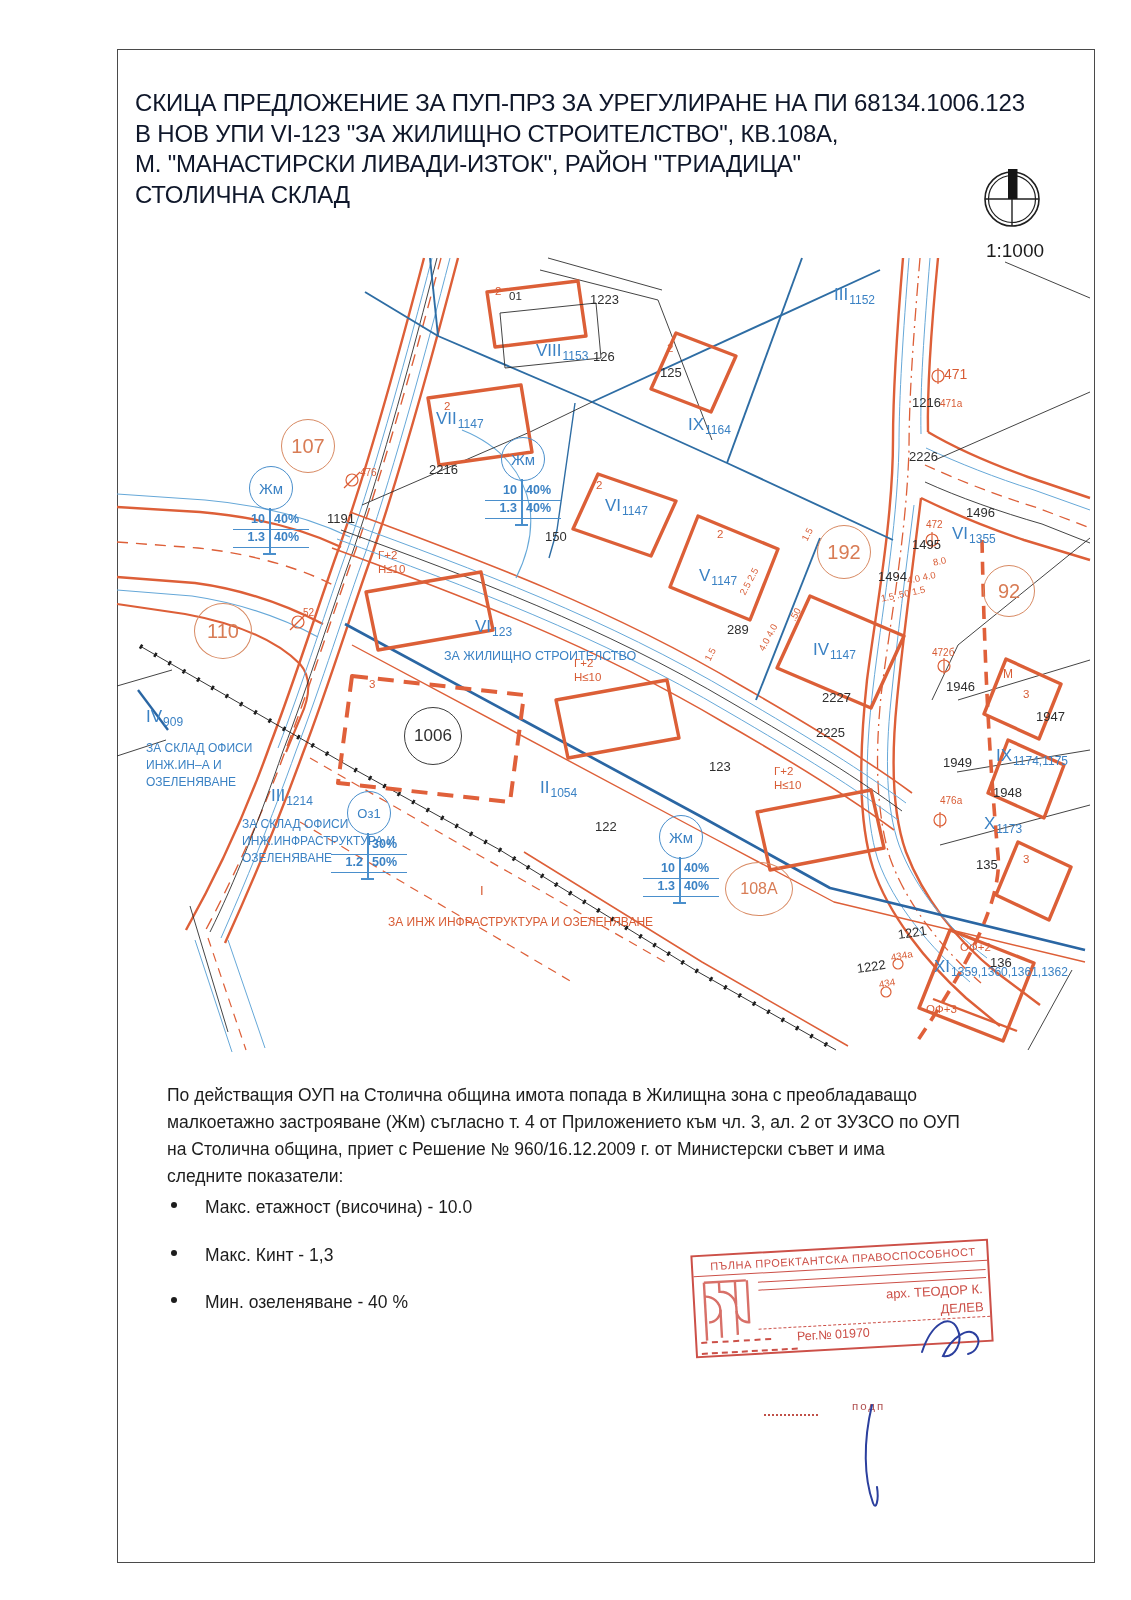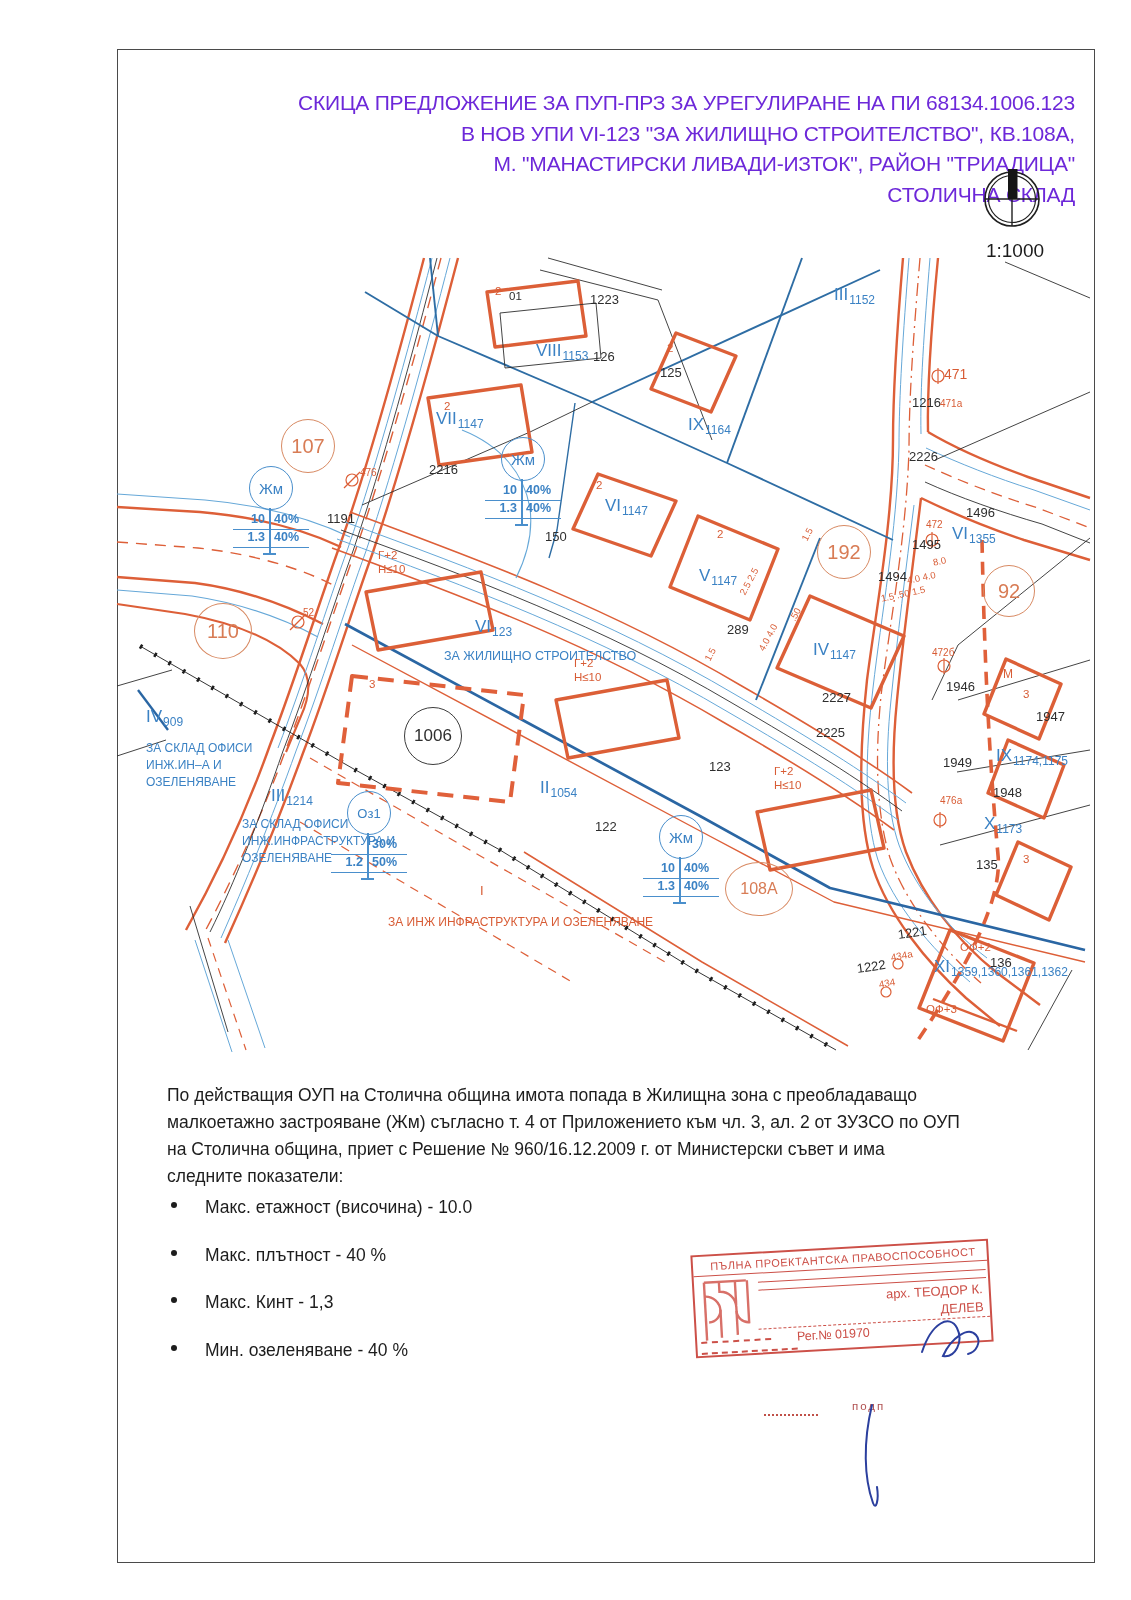--- a/index.html
+++ b/index.html
@@ -1,21 +1,21 @@
 <!DOCTYPE html>
 <html><head>
 <meta charset="utf-8">
 <style>
   html,body{margin:0;padding:0;background:#ffffff;}
   body{width:1131px;height:1600px;position:relative;overflow:hidden;
        font-family:"Liberation Sans",sans-serif;}
   .frame{position:absolute;left:117px;top:49px;width:976px;height:1512px;
          border:1.6px solid #4a4a4a;}
-  .title{position:absolute;left:135px;top:88px;width:940px;text-align:right;
-         font-size:21px;line-height:30.5px;color:#6d28d9;letter-spacing:-0.2px;}
+  .title{position:absolute;left:135px;top:88px;width:940px;text-align:left;
+         font-size:24px;line-height:30.5px;color:#0f172a;letter-spacing:-0.2px;}
   .compass{position:absolute;left:980px;top:166px;width:64px;height:64px;}
   .scale{position:absolute;left:975px;top:240px;width:80px;text-align:center;
          font-size:19px;color:#1c1c1c;}
   #map-svg,#sig-svg{position:absolute;left:0;top:0;}
   #labels{position:absolute;left:0;top:0;width:1131px;height:1600px;pointer-events:none;}
   .lbl{position:absolute;white-space:nowrap;transform-origin:left top;line-height:1.05;}
   .lbl.k{color:#2e2e2e;}
   .lbl.b{color:#3b82c4;}
   .lbl.o{color:#d85c35;}
   .sb{font-size:12px;position:relative;top:4px;margin-left:1px;}
@@ -328,21 +328,20 @@
     <div class="ind-dash" style="left: 361px; top: 878px;"></div>
   </div>
 
 <div class="notes">
   <div>По действащия ОУП на Столична община имота попада в Жилищна зона с преобладаващо</div>
   <div>малкоетажно застрояване (Жм) съгласно т. 4 от Приложението към чл. 3, ал. 2 от ЗУЗСО по ОУП</div>
   <div>на Столична община, приет с Решение № 960/16.12.2009 г. от Министерски съвет и има</div>
   <div>следните показатели:</div>
   <ul>
     <li><span>Макс. етажност (височина) - 10.0</span></li>
-    <li><span>Макс. плътност - 40 %</span></li>
     <li><span>Макс. Кинт - 1,3</span></li>
     <li><span>Мин. озеленяване - 40 %</span></li>
   </ul>
 </div>
 
 <div class="stamp">
   <div class="s-head">ПЪЛНА ПРОЕКТАНТСКА ПРАВОСПОСОБНОСТ</div>
   <div class="s-body">
     <div class="s-logo">
       <svg width="62" height="72" viewBox="0 0 62 72">

